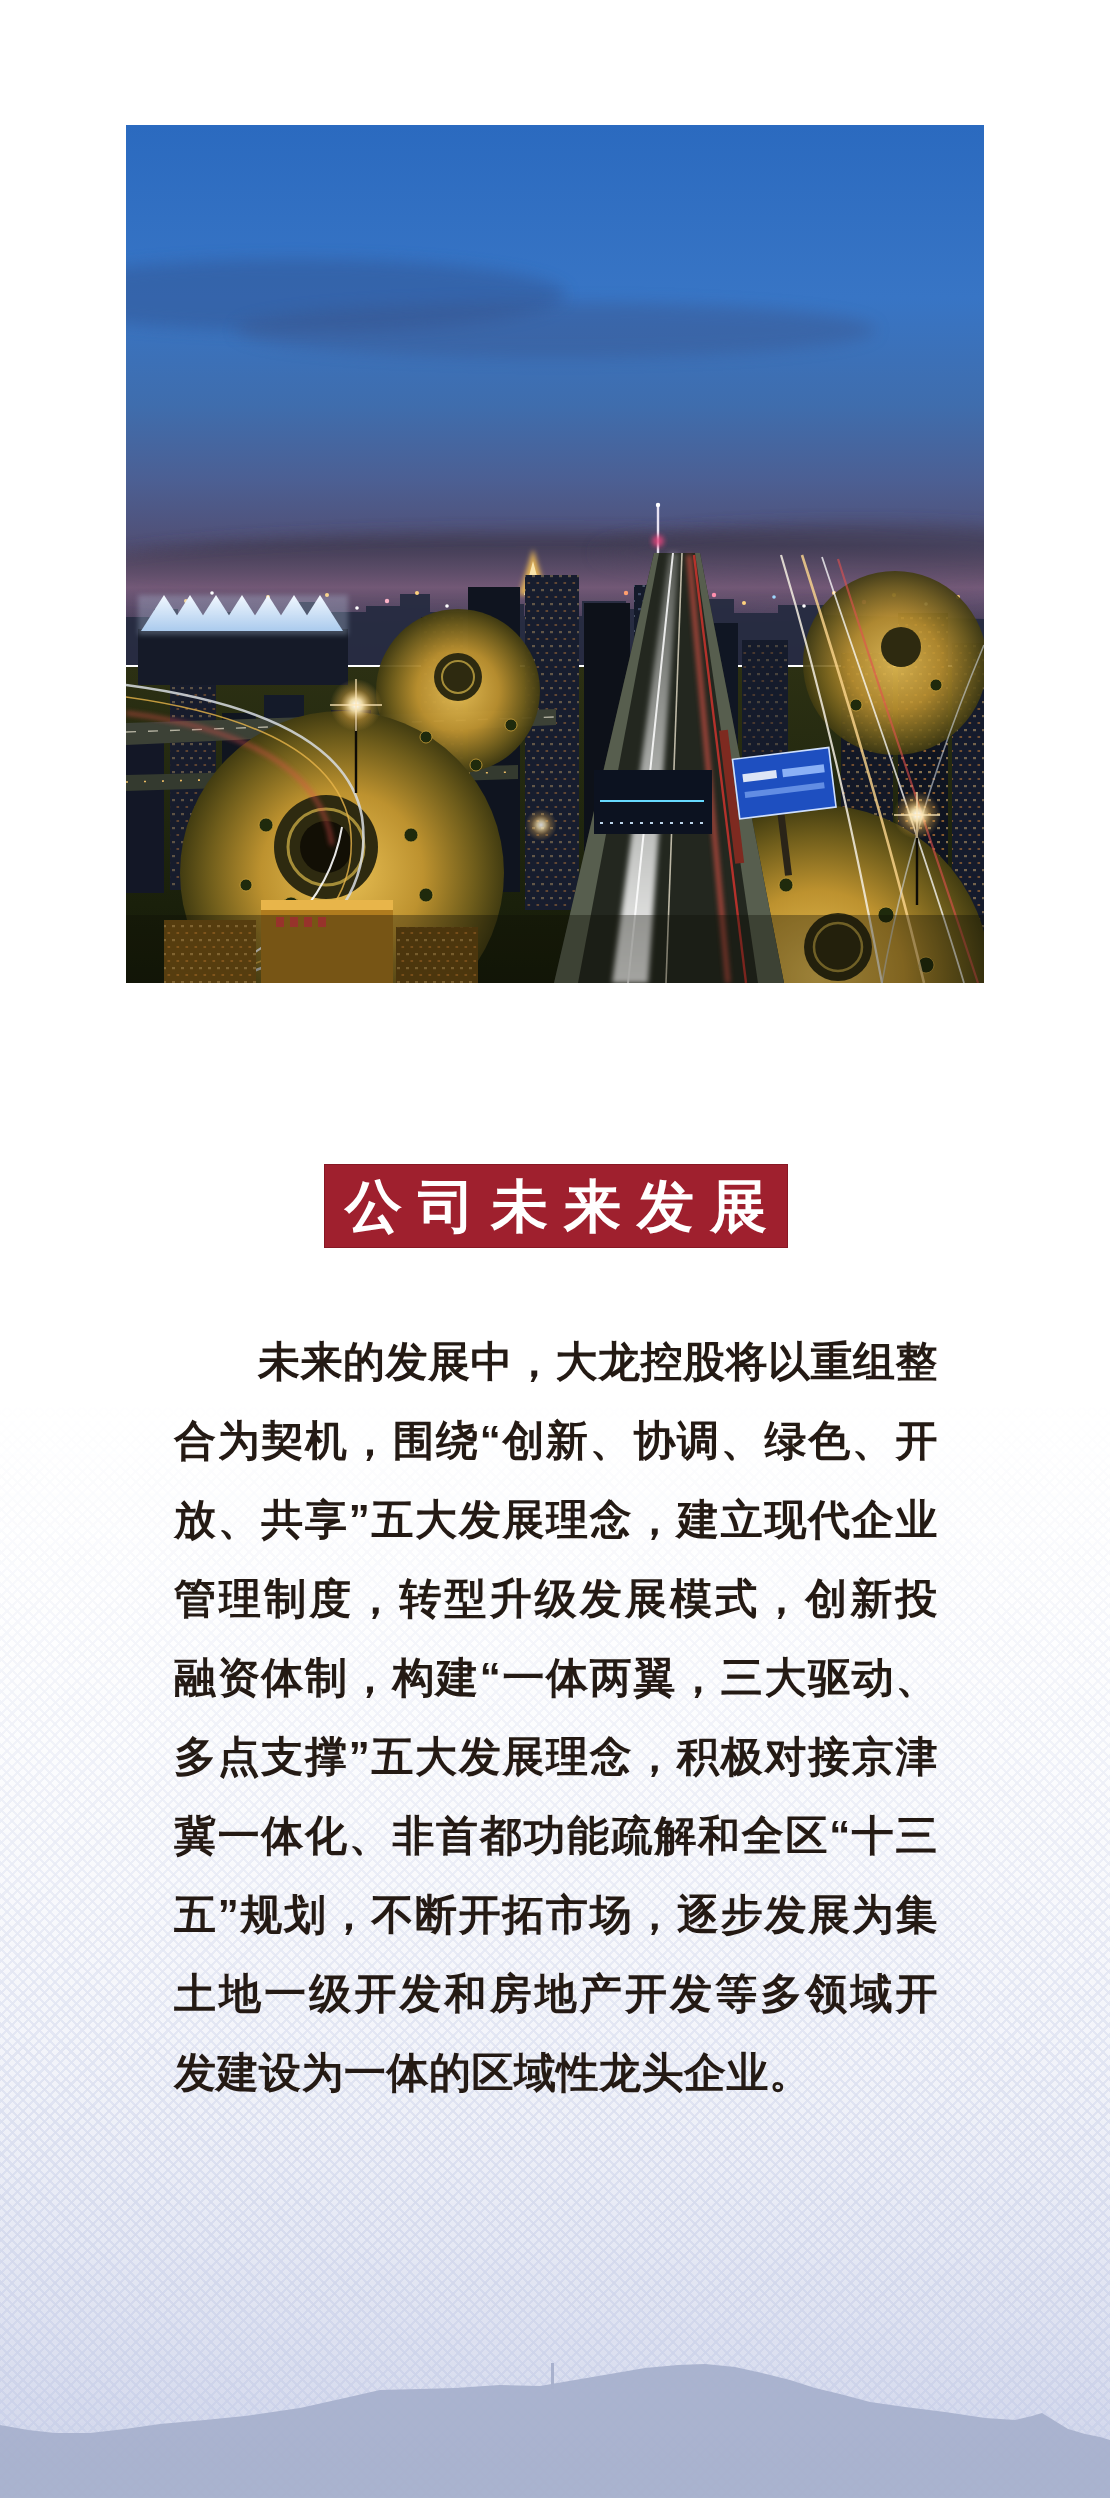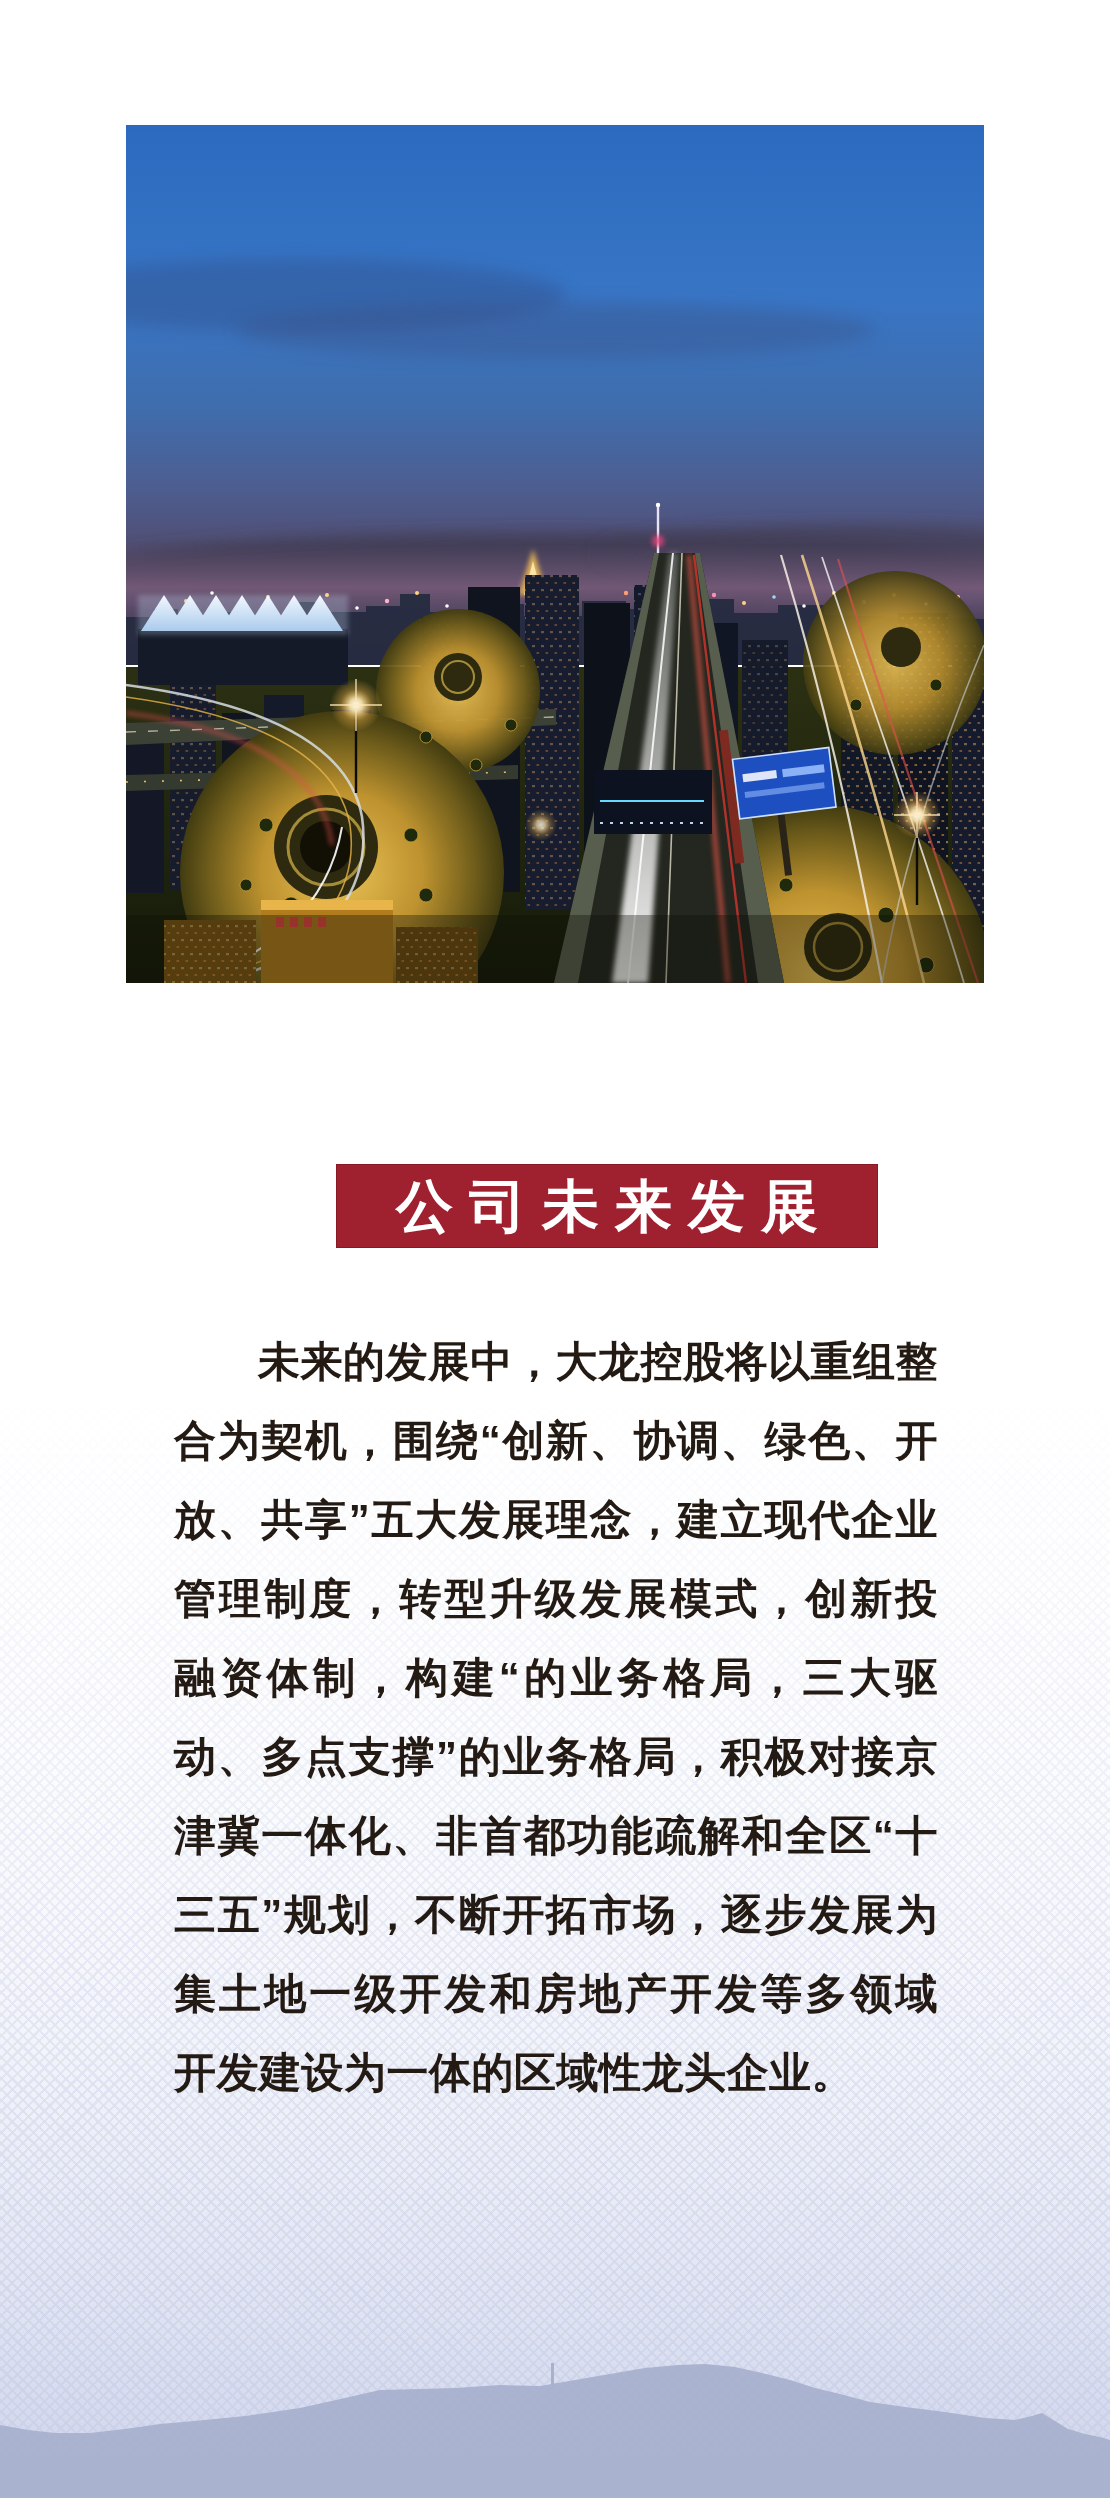--- a/index.html
+++ b/index.html
@@ -24,21 +24,21 @@
 
   
   figure.hero{
     position:absolute;left:126px;top:125px;width:858px;height:858px;margin:0;
     overflow:hidden;
   }
   figure.hero svg{display:block;width:858px;height:858px;}
 
   
   .title-banner{
-    position:absolute;left:336px;top:1164px;width:542px;height:84px;
+    position:absolute;left:324px;top:1164px;width:464px;height:84px;
     display:flex;align-items:center;justify-content:center;
     box-shadow:inset 0 0 0 1px rgba(120,20,30,.6);
   }
   .title-banner h1{
     margin:0;color:#fff;font-family:"Liberation Serif","DejaVu Serif",serif;
     font-size:57px;font-weight:700;letter-spacing:16px;padding-left:16px;
     line-height:1;white-space:nowrap;
   }
 
   
@@ -320,15 +320,15 @@
       </g>
 
       <rect x="0" y="790" width="858" height="68" fill="#0f0d05" opacity="0.35"></rect>
     </svg>
   </figure>
 
   <div class="title-banner" style="background:#9f202e">
     <h1>公司未来发展</h1>
   </div>
 
-  <p class="article-text">未来的发展中，大龙控股将以重组整合为契机，围绕“创新、协调、绿色、开放、共享”五大发展理念，建立现代企业管理制度，转型升级发展模式，创新投融资体制，构建“的业务格局，三大驱动、多点支撑”的业务格局，积极对接京津冀一体化、非首都功能疏解和全区“十三五”规划，不断开拓市场，逐步发展为集土地一级开发和房地产开发等多领域开发建设为一体的区域性龙头企业。</p>
+  <p class="article-text">未来的发展中，大龙控股将以重组整合为契机，围绕“创新、协调、绿色、开放、共享”五大发展理念，建立现代企业管理制度，转型升级发展模式，创新投融资体制，构建“一体两翼，三大驱动、多点支撑”五大发展理念，积极对接京津冀一体化、非首都功能疏解和全区“十三五”规划，不断开拓市场，逐步发展为集土地一级开发和房地产开发等多领域开发建设为一体的区域性龙头企业。</p>
 
 </div>
 
 </body></html>

